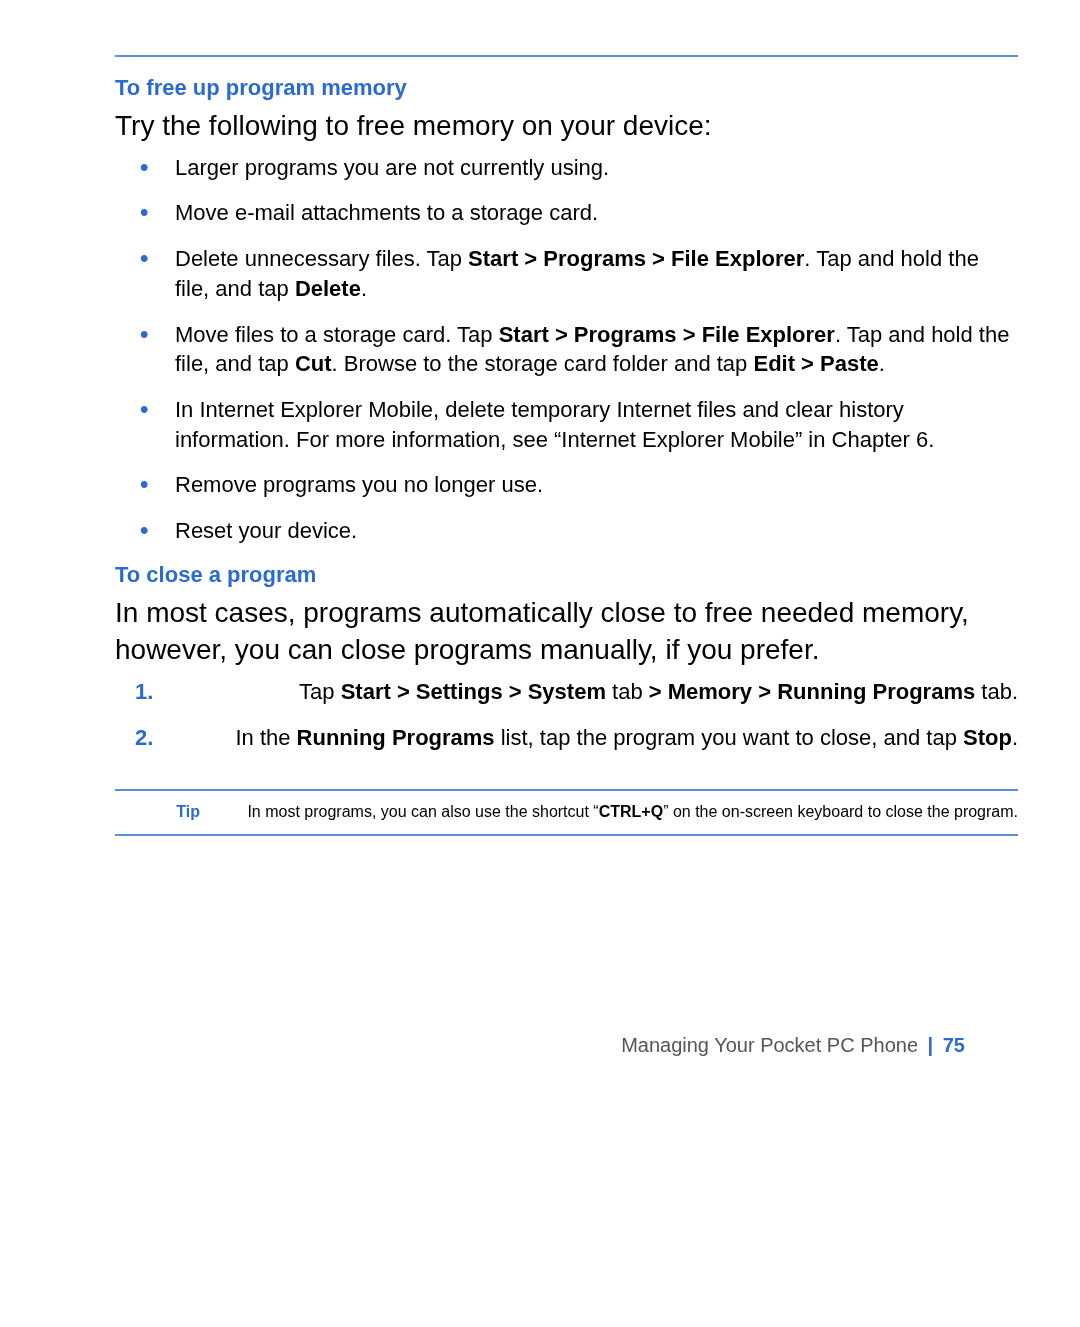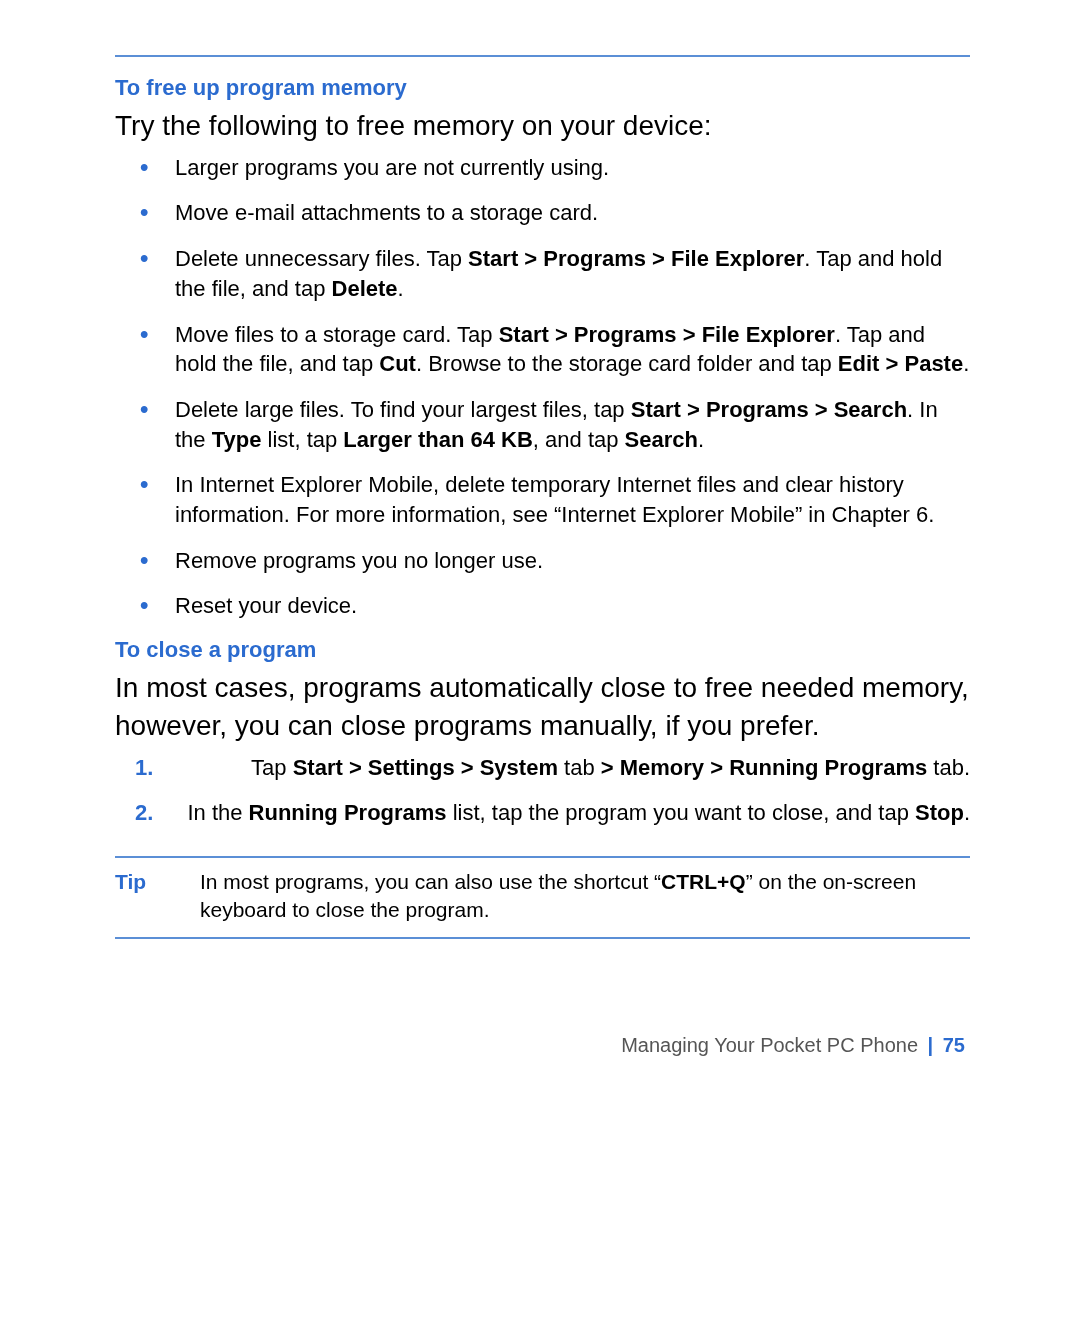--- a/index.html
+++ b/index.html
@@ -8,21 +8,21 @@
     width: 1080px;
     height: 1327px;
     background: #ffffff;
     font-family: Arial, Helvetica, sans-serif;
     color: #000000;
   }
   .page {
     box-sizing: border-box;
     width: 1080px;
     height: 1147px;
-    padding: 55px 110px 60px 115px;
+    padding: 55px 62px 60px 115px;
     position: relative;
   }
   .top-rule {
     border: none;
     border-top: 2px solid #5b8fd6;
     margin: 0 0 18px 0;
   }
   .section-heading {
     color: #2b6bcf;
     font-weight: bold;
@@ -77,28 +77,29 @@
     content: counter(step) ".";
     position: absolute;
     left: -40px;
     top: 0;
     color: #2b6bcf;
     font-weight: bold;
     font-size: 22px;
   }
   b { font-weight: bold; }
   .tip-block {
-    margin-top: 28px;
+    margin-top: 36px;
     border-top: 2px solid #5b8fd6;
     border-bottom: 2px solid #5b8fd6;
     padding: 10px 0 12px 0;
     display: flex;
     align-items: flex-start;
-    font-size: 21px;
+    font-size: 16px;
     line-height: 1.35;
+    text-align: right;
   }
   .tip-label {
     color: #2b6bcf;
     font-weight: bold;
     width: 85px;
     flex: 0 0 85px;
   }
   .tip-content {
     flex: 1;
   }
@@ -131,23 +132,20 @@
 
   <ul class="bullets">
     <li><span>Larger programs you are not currently using.</span></li>
     <li><span>Move e-mail attachments to a storage card.</span></li>
     <li>
       <span>Delete unnecessary files. Tap </span><b>Start &gt; Programs &gt; File Explorer</b><span>. Tap and hold the file, and tap </span><b>Delete</b><span>.</span>
     </li>
     <li>
       <span>Move files to a storage card. Tap </span><b>Start &gt; Programs &gt; File Explorer</b><span>. Tap and hold the file, and tap </span><b>Cut</b><span>. Browse to the storage card folder and tap </span><b>Edit &gt; Paste</b><span>.</span>
     </li>
-    <li>
-      <span>Delete large files. To find your largest files, tap </span><b>Start &gt; Programs &gt; Search</b><span>. In the </span><b>Type</b><span> list, tap </span><b>Larger than 64 KB</b><span>, and tap </span><b>Search</b><span>.</span>
-    </li>
     <li><span>In Internet Explorer Mobile, delete temporary Internet files and clear history information. For more information, see “Internet Explorer Mobile” in Chapter 6.</span></li>
     <li><span>Remove programs you no longer use.</span></li>
     <li><span>Reset your device.</span></li>
   </ul>
 
   <div class="section-heading second">To close a program</div>
   <p class="body-text">In most cases, programs automatically close to free needed memory, however, you can close programs manually, if you prefer.</p>
 
   <ol class="steps">
     <li>

